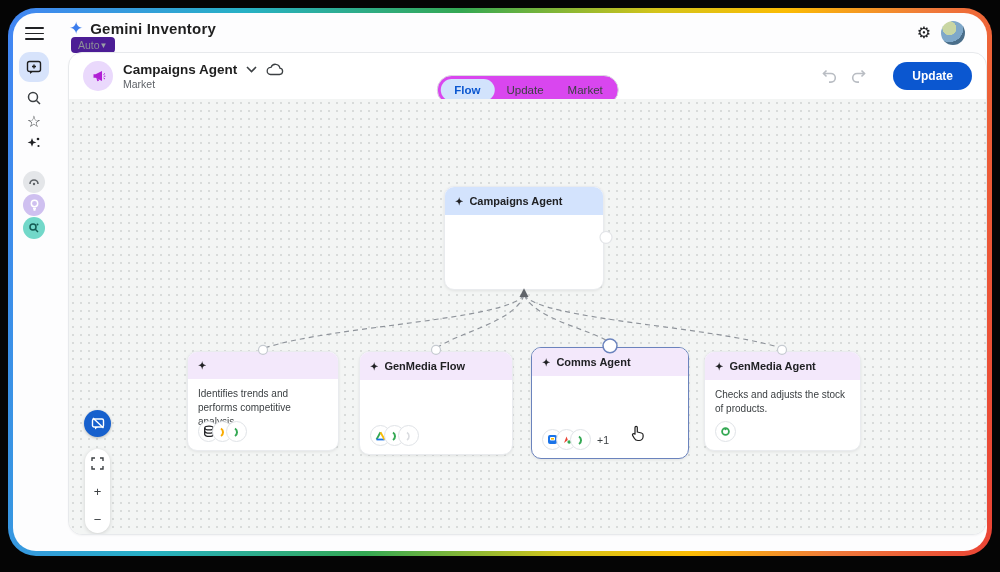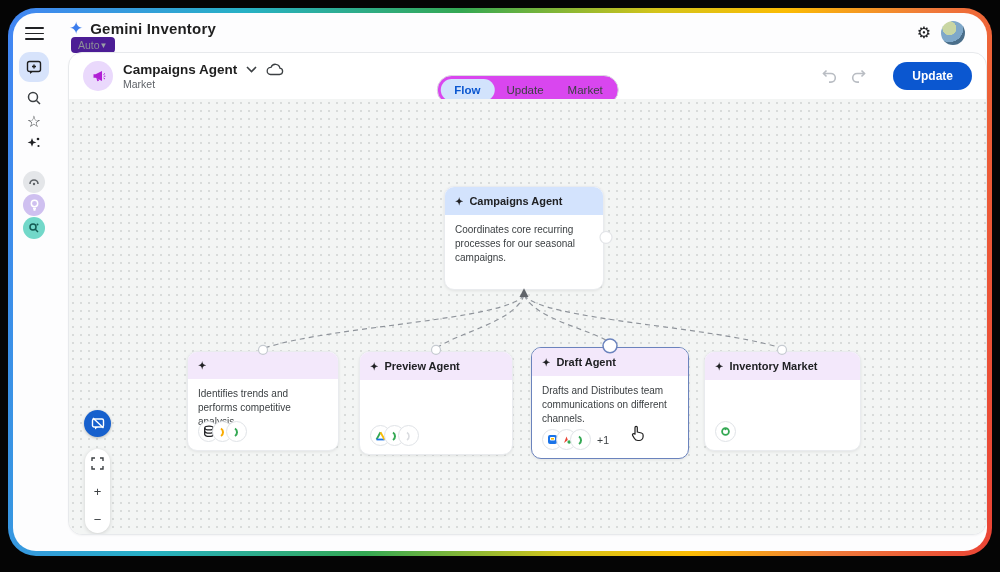--- a/index.html
+++ b/index.html
@@ -189,21 +189,20 @@
           </div>
         </div>
 
         <div class="canvas">
 
           <div class="node" style="left:375px; top:87px; width:160px; height:104px;">
             <div class="node-header hdr-blue">
               <span class="nspark">✦</span>
               <span>Campaigns Agent</span>
             </div>
-            <div class="node-body">Coordinates core recurring processes for our seasonal campaigns.</div>
           </div>
 
           <div class="node" style="left:118px; top:252px; width:152px; height:100px;">
             <div class="node-header hdr-lav">
               <span class="nspark">✦</span>
             </div>
             <div class="node-body">Identifies trends and performs competitive analysis.</div>
             <div class="badges">
               <span class="badge">
                 <svg width="12" height="13" viewBox="0 0 12 13">
@@ -221,21 +220,21 @@
                 <svg width="10" height="10" viewBox="0 0 10 10">
                     <path d="M3 1.5 a4.5 4.5 0 0 1 0 7.5" fill="none" stroke="#34a853" stroke-width="2"></path>
                   </svg>
               </span>
             </div>
           </div>
 
           <div class="node" style="left:290px; top:252px; width:154px; height:104px;">
             <div class="node-header hdr-lav">
               <span class="nspark">✦</span>
-              <span>Preview Agent</span>
+              <span>GenMedia Flow</span>
             </div>
             <div class="badges">
               <span class="badge">
                 <svg width="11" height="10" viewBox="0 0 11 10">
                     <path d="M5.5 1.2 L1.5 8.5" stroke="#34a853" stroke-width="1.8"></path>
                     <path d="M1.5 8.5 H9.5" stroke="#1a73e8" stroke-width="1.8"></path>
                     <path d="M9.5 8.5 L5.5 1.2" stroke="#fbbc04" stroke-width="1.8"></path>
                   </svg>
               </span>
               <span class="badge">
@@ -247,23 +246,22 @@
                 <svg width="10" height="10" viewBox="0 0 10 10">
                     <path d="M3 1.5 a4.5 4.5 0 0 1 0 7.5" fill="none" stroke="#dadce0" stroke-width="1.6"></path>
                   </svg>
               </span>
             </div>
           </div>
 
           <div class="node selected" style="left:462px; top:248px; width:158px; height:112px;">
             <div class="node-header hdr-lav">
               <span class="nspark">✦</span>
-              <span>Draft Agent</span>
-            </div>
-            <div class="node-body">Drafts and Distributes team communications on different channels.</div>
+              <span>Comms Agent</span>
+            </div>
             <div class="badges">
               <span class="badge">
                 <svg width="11" height="11" viewBox="0 0 11 11">
                     <rect x="1" y="1" width="9" height="9" rx="2" fill="#1a73e8"></rect>
                     <rect x="3" y="3" width="5" height="3.6" rx="0.8" fill="#fff"></rect>
                     <rect x="4" y="4" width="3" height="1.6" fill="#fbbc04"></rect>
                   </svg>
               </span>
               <span class="badge">
                 <svg width="10" height="10" viewBox="0 0 10 10">
@@ -276,22 +274,23 @@
                     <path d="M3 1.5 a4.5 4.5 0 0 1 0 7.5" fill="none" stroke="#34a853" stroke-width="2"></path>
                   </svg>
               </span>
               <span class="plus-count">+1</span>
             </div>
           </div>
 
           <div class="node" style="left:635px; top:252px; width:157px; height:100px;">
             <div class="node-header hdr-lav">
               <span class="nspark">✦</span>
-              <span>Inventory Market</span>
-            </div>
+              <span>GenMedia Agent</span>
+            </div>
+            <div class="node-body">Checks and adjusts the stock of products.</div>
             <div class="badges">
               <span class="badge">
                 <svg width="11" height="11" viewBox="0 0 11 11">
                     <circle cx="5.5" cy="5.5" r="3.4" fill="none" stroke="#34a853" stroke-width="1.8"></circle>
                     <circle cx="5.5" cy="3.2" r="1.1" fill="#34a853"></circle>
                   </svg>
               </span>
             </div>
           </div>
 

